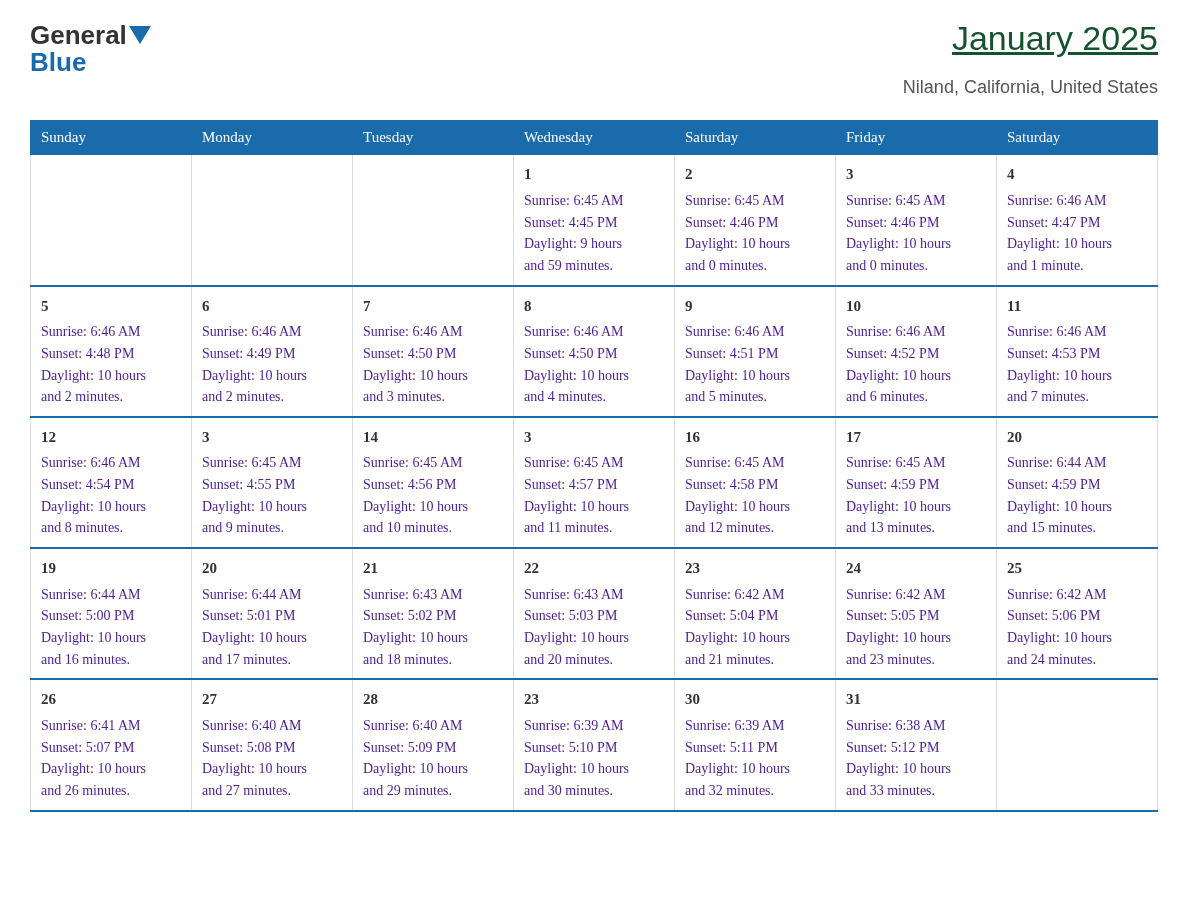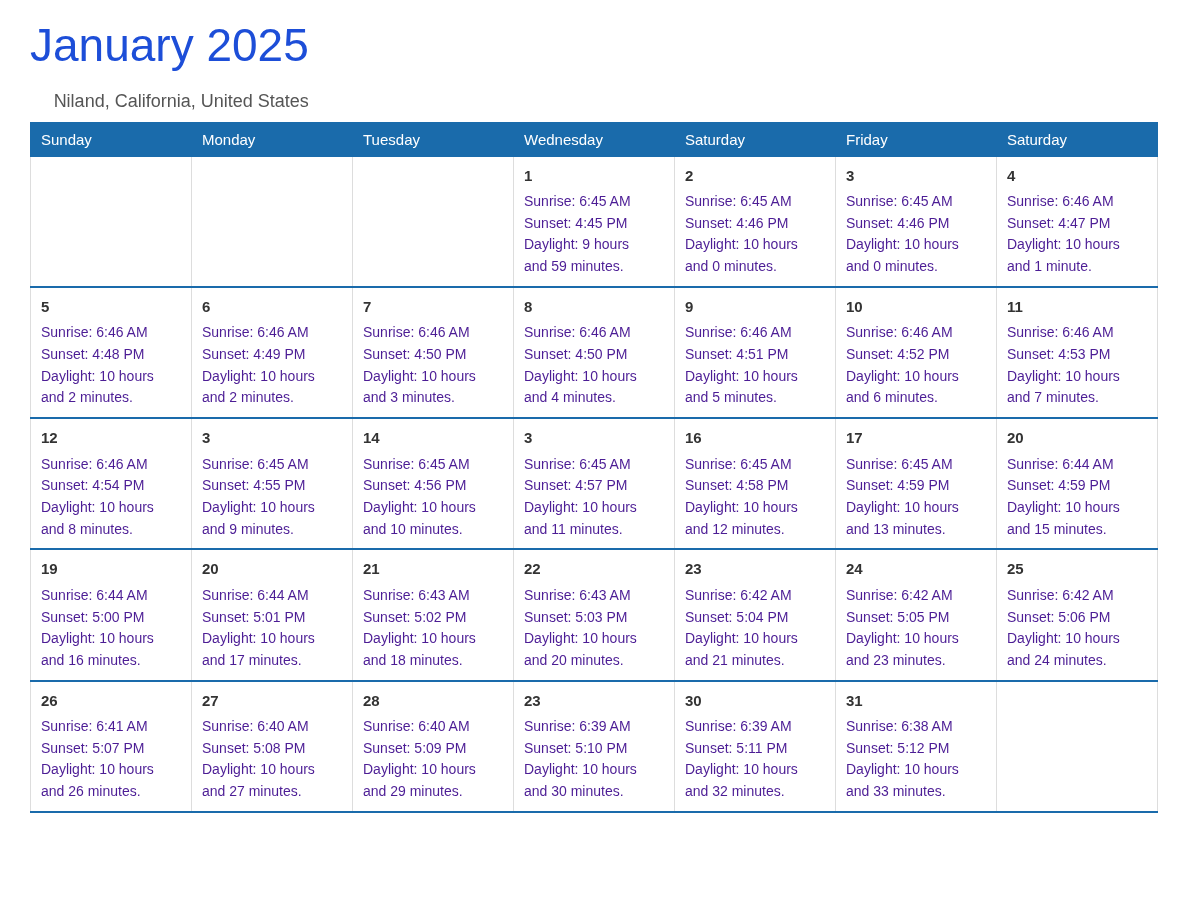--- a/index.html
+++ b/index.html
@@ -29,34 +29,36 @@
     }
     .logo-text-blue {
       font-size: 26px;
       font-weight: bold;
       color: #1a6bab;
     }
     .title-section {
       text-align: right;
     }
     .month-title {
-      font-size: 46px;
+      font-size: 34px;
       font-weight: normal;
-      color: #1d4ed8;
+      color: #14532d;
       line-height: 1.1;
+      text-decoration: underline;
     }
     .location {
       font-size: 18px;
       color: #555;
       margin-top: 20px;
     }
     .calendar {
       width: 100%;
       border-collapse: collapse;
-      margin-top: 10px;
+      margin-top: 22px;
+      font-family: Liberation Serif, serif;
     }
     .calendar thead tr {
       background-color: #1a6bab;
     }
     .calendar thead th {
       color: #fff;
       font-size: 15px;
       font-weight: normal;
       padding: 8px 10px;
       text-align: left;
@@ -87,20 +89,33 @@
       line-height: 1.55;
     }
     .empty-cell {
       background: #fff;
     }
   </style>
 </head>
 <body>
 
 <div class="header">
+  <div class="logo">
+    <div style="display:flex; align-items:flex-start; flex-direction:column;">
+      <div style="display:flex; align-items:center;">
+        <span class="logo-text-general">General</span>
+        <div style="position:relative; display:inline-block; margin-left:2px; margin-top:2px;">
+          <svg width="22" height="18" viewBox="0 0 22 18">
+            <polygon points="11,18 0,0 22,0" fill="#1a6bab"></polygon>
+          </svg>
+        </div>
+      </div>
+      <span class="logo-text-blue" style="margin-top:-4px; margin-left:0;">Blue</span>
+    </div>
+  </div>
   <div class="title-section">
     <div class="month-title">January 2025</div>
     <div class="location">Niland, California, United States</div>
   </div>
 </div>
 
 <table class="calendar">
   <thead>
     <tr>
       <th>Sunday</th>

